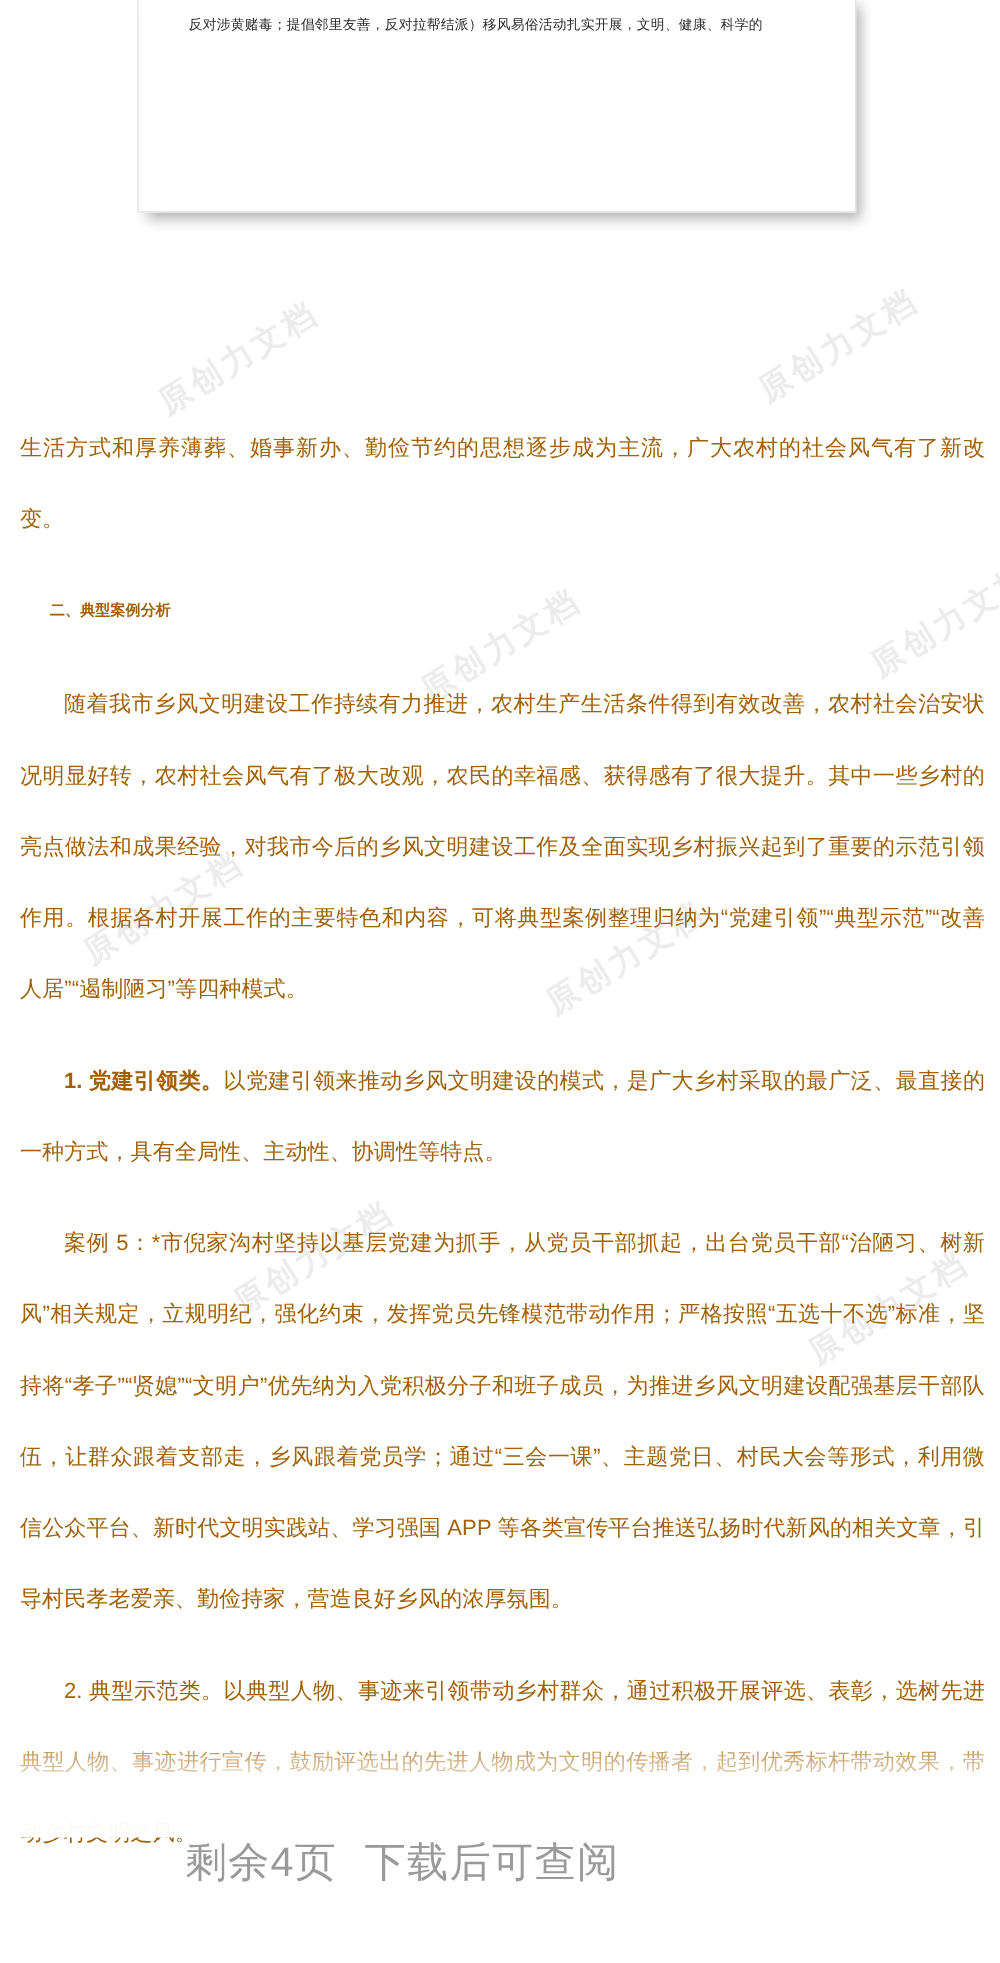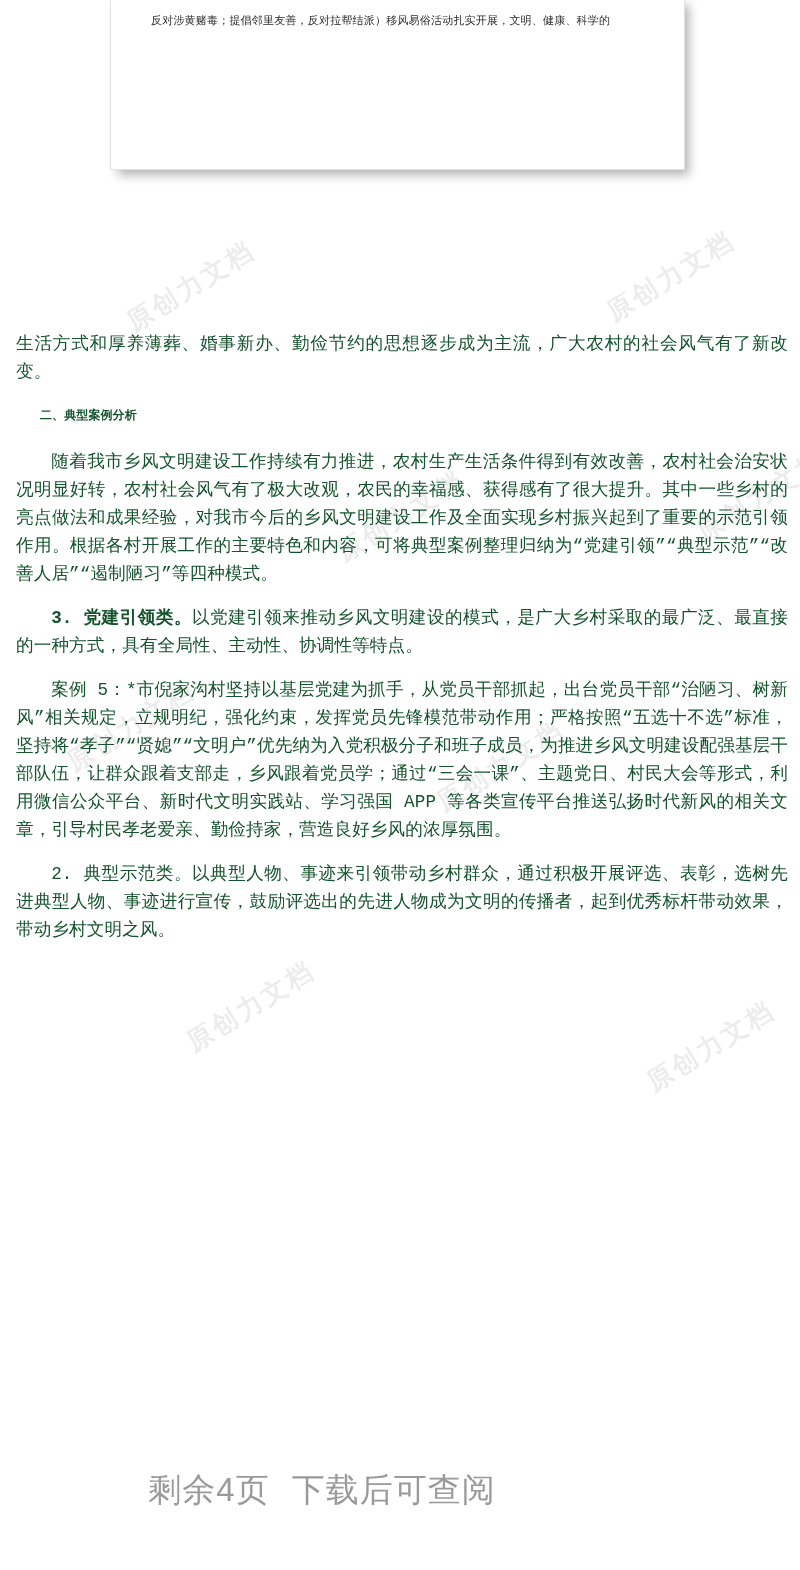--- a/index.html
+++ b/index.html
@@ -56,26 +56,26 @@
   .doc-content {
     position: absolute;
     left: 16px;
     top: 140px;
     width: 772px;
   }
 
   p.para, h2.section-heading {
     margin: 0 0 0 0;
     font-size: 17.6px;
-    line-height: 28px;
-    color: #14532d;
+    line-height: 57px;
+    color: #a16207;
     text-align: justify;
     text-justify: inter-ideograph;
     letter-spacing: 0.1px;
-    font-family: Liberation Mono, monospace;
+    font-family: Liberation Sans, sans-serif;
   }
 
   p.para { margin-bottom: 16px; }
 
   p.indent { text-indent: 2em; }
 
   h2.section-heading {
     font-weight: bold;
     text-indent: 2em;
     margin-bottom: 18px;
@@ -142,21 +142,21 @@
   <div class="wm" style="left:640px; top:880px;">原创力文档</div>
 
   <div class="doc-content">
 
     <p class="para">生活方式和厚养薄葬、婚事新办、勤俭节约的思想逐步成为主流，广大农村的社会风气有了新改变。</p>
 
     <h2 class="section-heading">二、典型案例分析</h2>
 
     <p class="para indent">随着我市乡风文明建设工作持续有力推进，农村生产生活条件得到有效改善，农村社会治安状况明显好转，农村社会风气有了极大改观，农民的幸福感、获得感有了很大提升。其中一些乡村的亮点做法和成果经验，对我市今后的乡风文明建设工作及全面实现乡村振兴起到了重要的示范引领作用。根据各村开展工作的主要特色和内容，可将典型案例整理归纳为“党建引领”“典型示范”“改善人居”“遏制陋习”等四种模式。</p>
 
-    <p class="para indent"><span class="lead-bold">3. 党建引领类。</span><span>以党建引领来推动乡风文明建设的模式，是广大乡村采取的最广泛、最直接的一种方式，具有全局性、主动性、协调性等特点。</span></p>
+    <p class="para indent"><span class="lead-bold">1. 党建引领类。</span><span>以党建引领来推动乡风文明建设的模式，是广大乡村采取的最广泛、最直接的一种方式，具有全局性、主动性、协调性等特点。</span></p>
 
     <p class="para indent">案例 5：*市倪家沟村坚持以基层党建为抓手，从党员干部抓起，出台党员干部“治陋习、树新风”相关规定，立规明纪，强化约束，发挥党员先锋模范带动作用；严格按照“五选十不选”标准，坚持将“孝子”“贤媳”“文明户”优先纳为入党积极分子和班子成员，为推进乡风文明建设配强基层干部队伍，让群众跟着支部走，乡风跟着党员学；通过“三会一课”、主题党日、村民大会等形式，利用微信公众平台、新时代文明实践站、学习强国 APP 等各类宣传平台推送弘扬时代新风的相关文章，引导村民孝老爱亲、勤俭持家，营造良好乡风的浓厚氛围。</p>
 
     <p class="para indent"><span>2. 典型示范类。</span><span>以典型人物、事迹来引领带动乡村群众，通过积极开展评选、表彰，选树先进典型人物、事迹进行宣传，鼓励评选出的先进人物成为文明的传播者，起到优秀标杆带动效果，带动乡村文明之风。</span></p>
 
 
   </div>
 </div>
 
 <div id="fade-overlay"></div>

